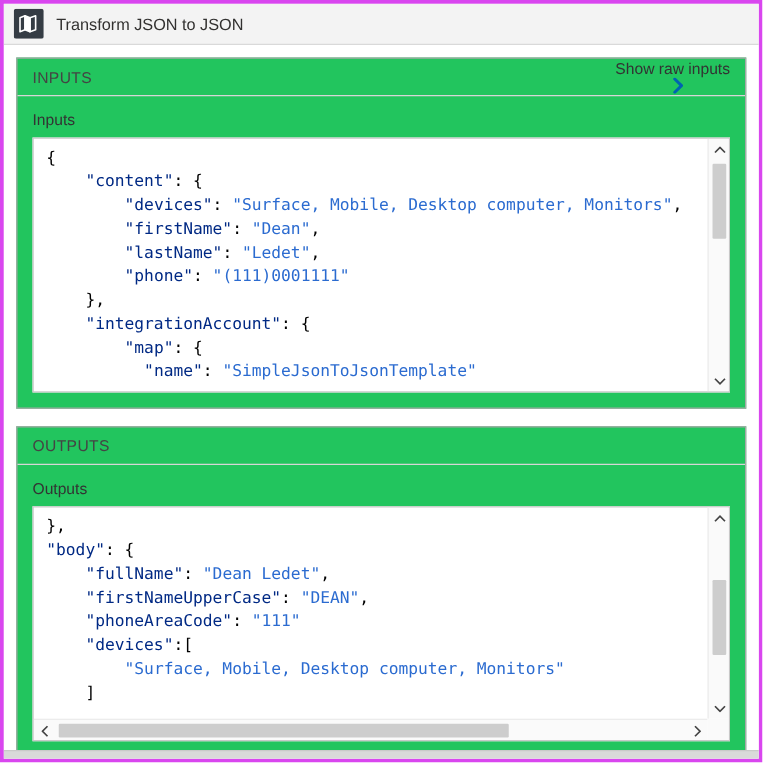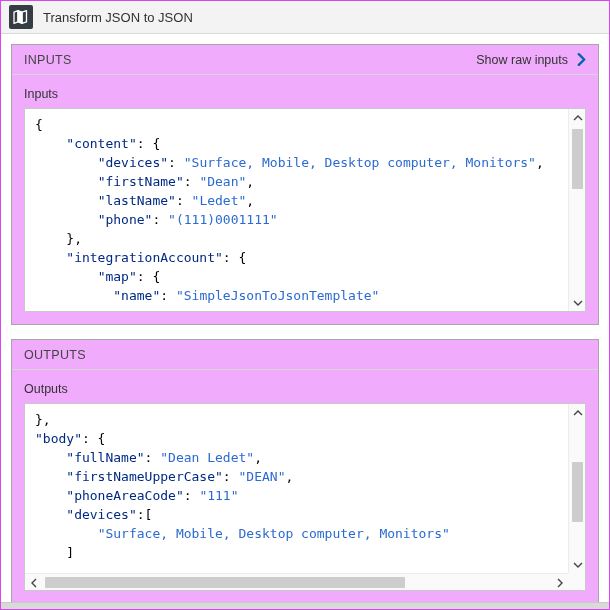--- a/index.html
+++ b/index.html
@@ -1,30 +1,30 @@
 <!DOCTYPE html>
 <html><head>
 <meta charset="utf-8">
 <style>
   html,body{margin:0;padding:0;background:#fff;}
   *{box-sizing:border-box;}
   body{font-family:"Liberation Sans","DejaVu Sans",sans-serif;color:#333;}
-  .frame{width:610px;height:610px;border:1px solid #d946ef;background:#fff;display:flex;flex-direction:column;overflow:hidden;}
+  .frame{width:610px;height:610px;border:3px solid #d946ef;background:#fff;display:flex;flex-direction:column;overflow:hidden;}
 
   
   .titlebar{height:33px;flex:0 0 33px;background:#f3f3f3;border-bottom:1px solid #d9d9d9;display:flex;align-items:center;padding:0 8px;}
   .action-icon{width:24px;height:24px;flex:0 0 24px;margin-right:10px;}
   .titlebar-title{font-size:13px;color:#323130;}
 
   
   .content{flex:1 1 auto;padding:10px 10px 4px;background:#fff;overflow:hidden;}
-  .panel{border:1px solid #a6a6a6;background:#f0abfc;margin-bottom:14px;}
+  .panel{border:1px solid #a6a6a6;background:#22c55e;margin-bottom:14px;}
   .panel-header{height:30px;display:flex;align-items:center;justify-content:space-between;padding:0 12px;border-bottom:1px solid #d6d6d6;}
   .panel-title{font-size:12.5px;color:#444;letter-spacing:.3px;}
-  .raw-link{display:flex;align-items:center;cursor:pointer;text-decoration:none;color:#333;}
+  .raw-link{display:flex;align-items:center;cursor:pointer;text-decoration:none;color:#333;flex-direction:column;}
   .raw-link-text{font-size:12.5px;color:#333;}
   .raw-chevron{margin-left:9px;display:flex;align-items:center;}
   .panel-body{padding:10px 12px 12px;}
   .field-label{font-size:12.5px;color:#333;margin:2px 0 7px;}
 
   
   .codebox{position:relative;border:1px solid #c8c8c8;background:#fff;overflow:hidden;}
   .codebox.inputs{height:204px;}
   .codebox.outputs{height:188px;}
   .code{margin:0;padding:6px 26px 6px 10px;font-family:"DejaVu Sans Mono","Liberation Mono",monospace;font-size:13px;line-height:19px;}

